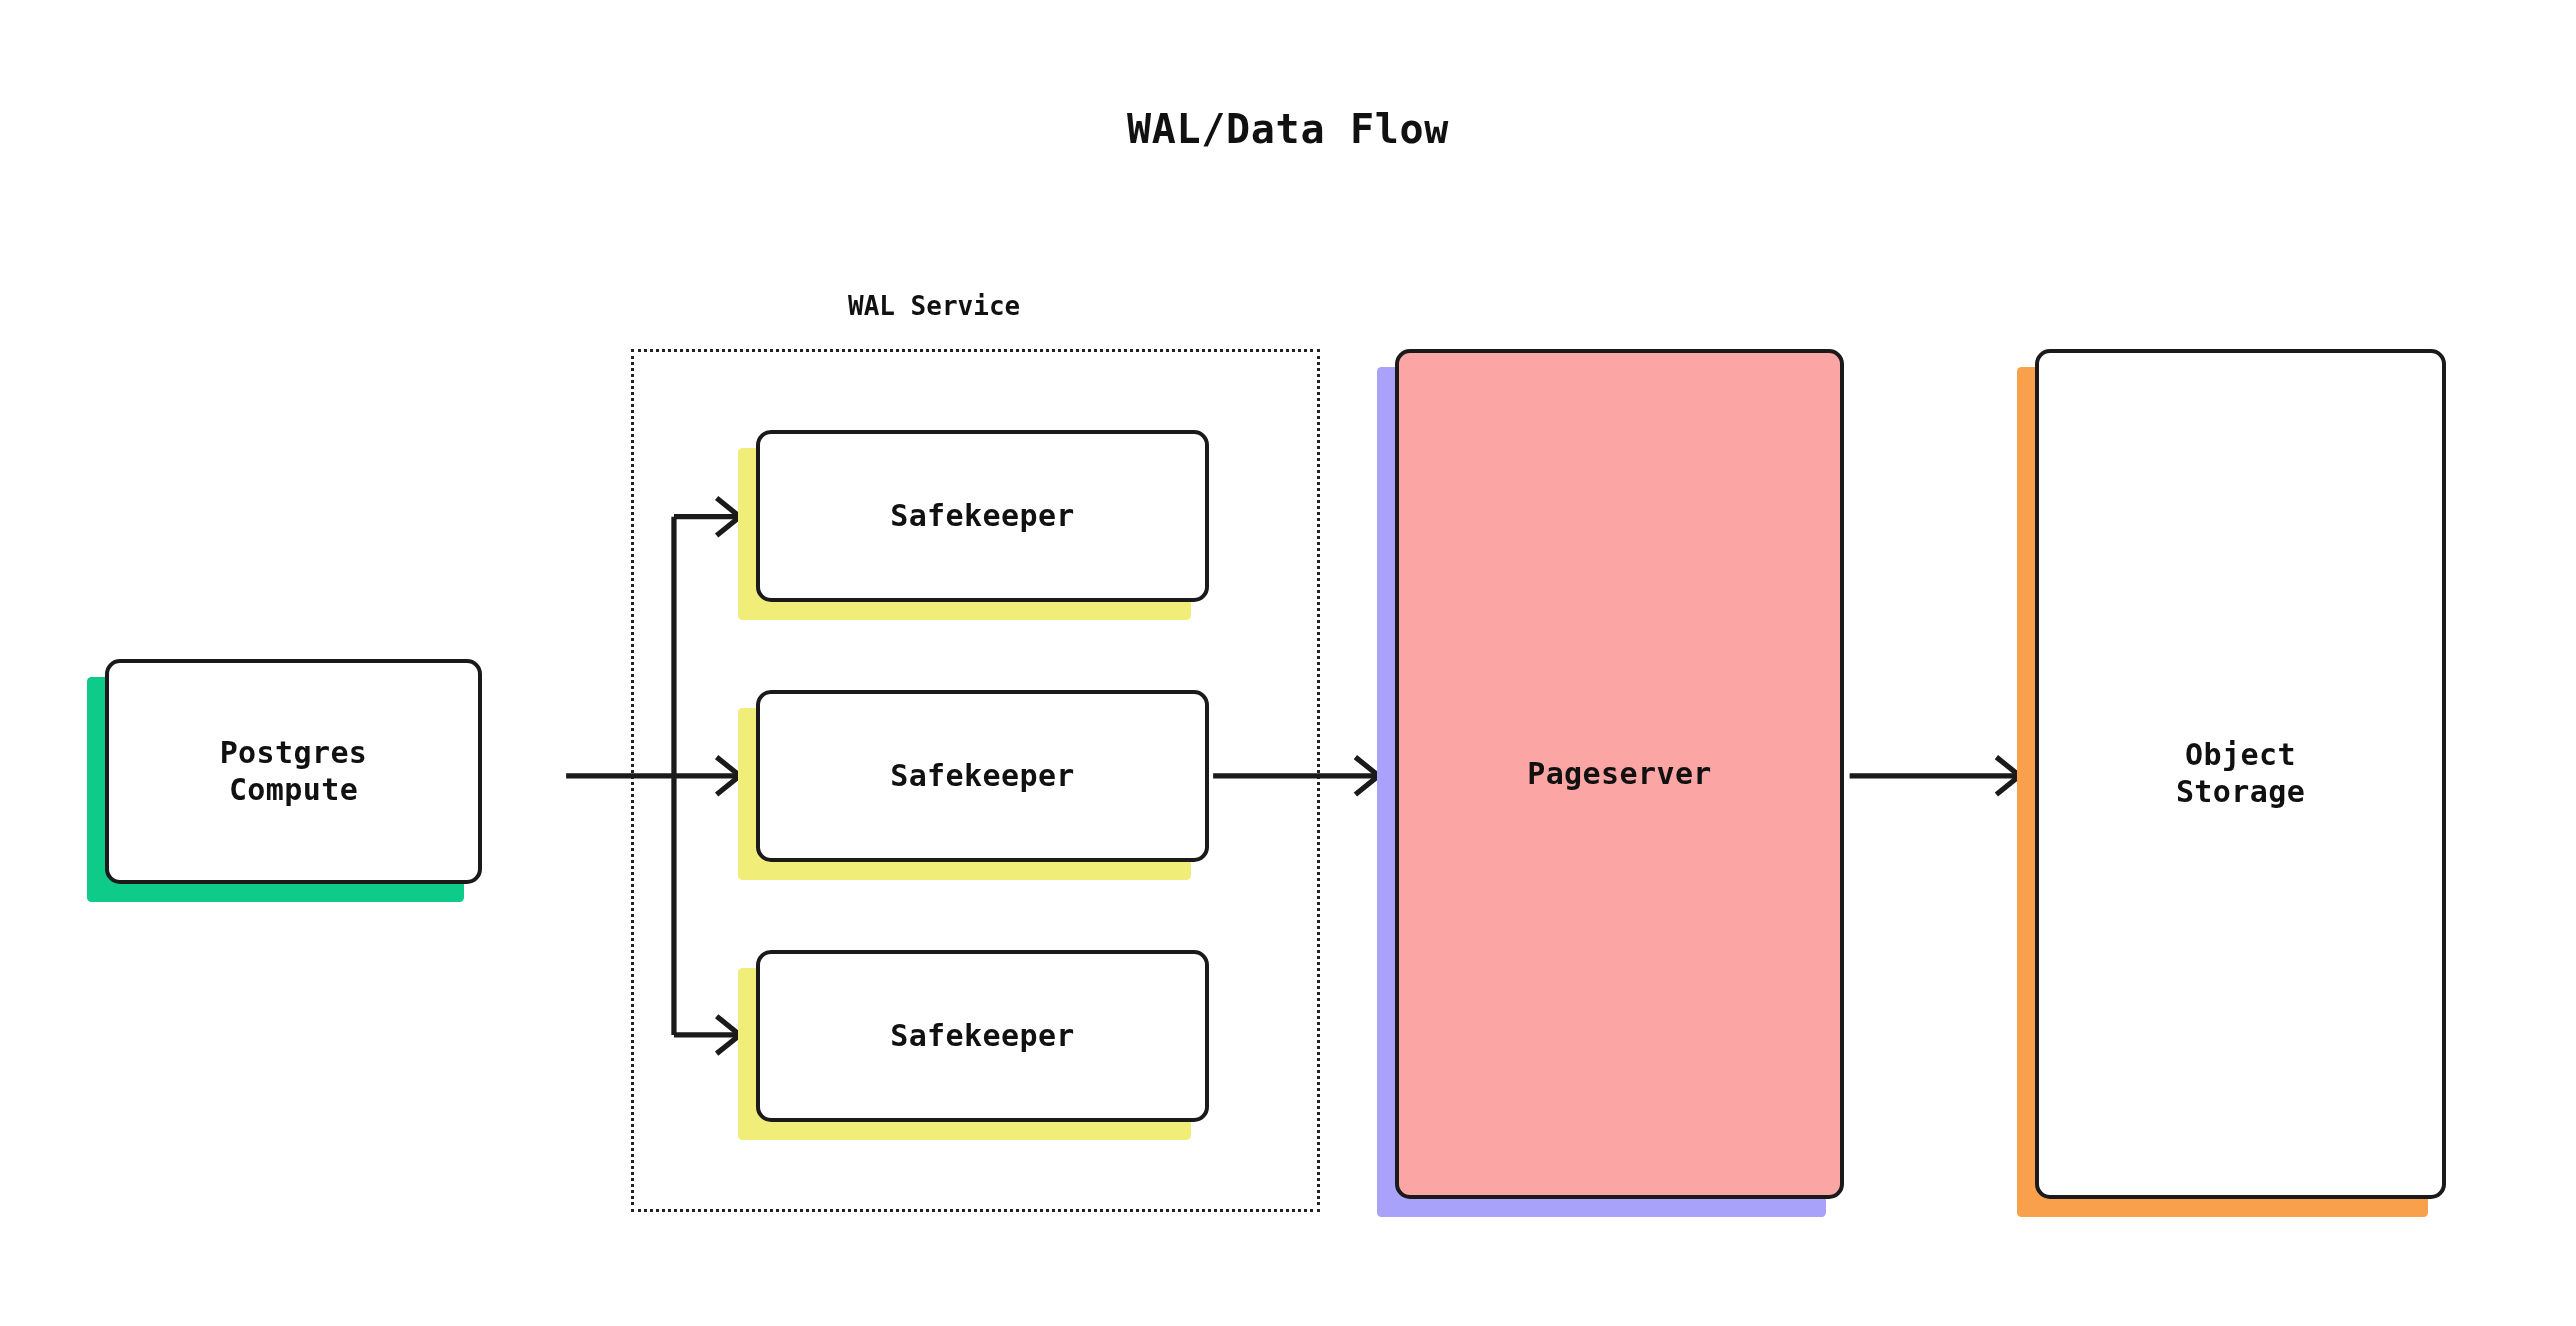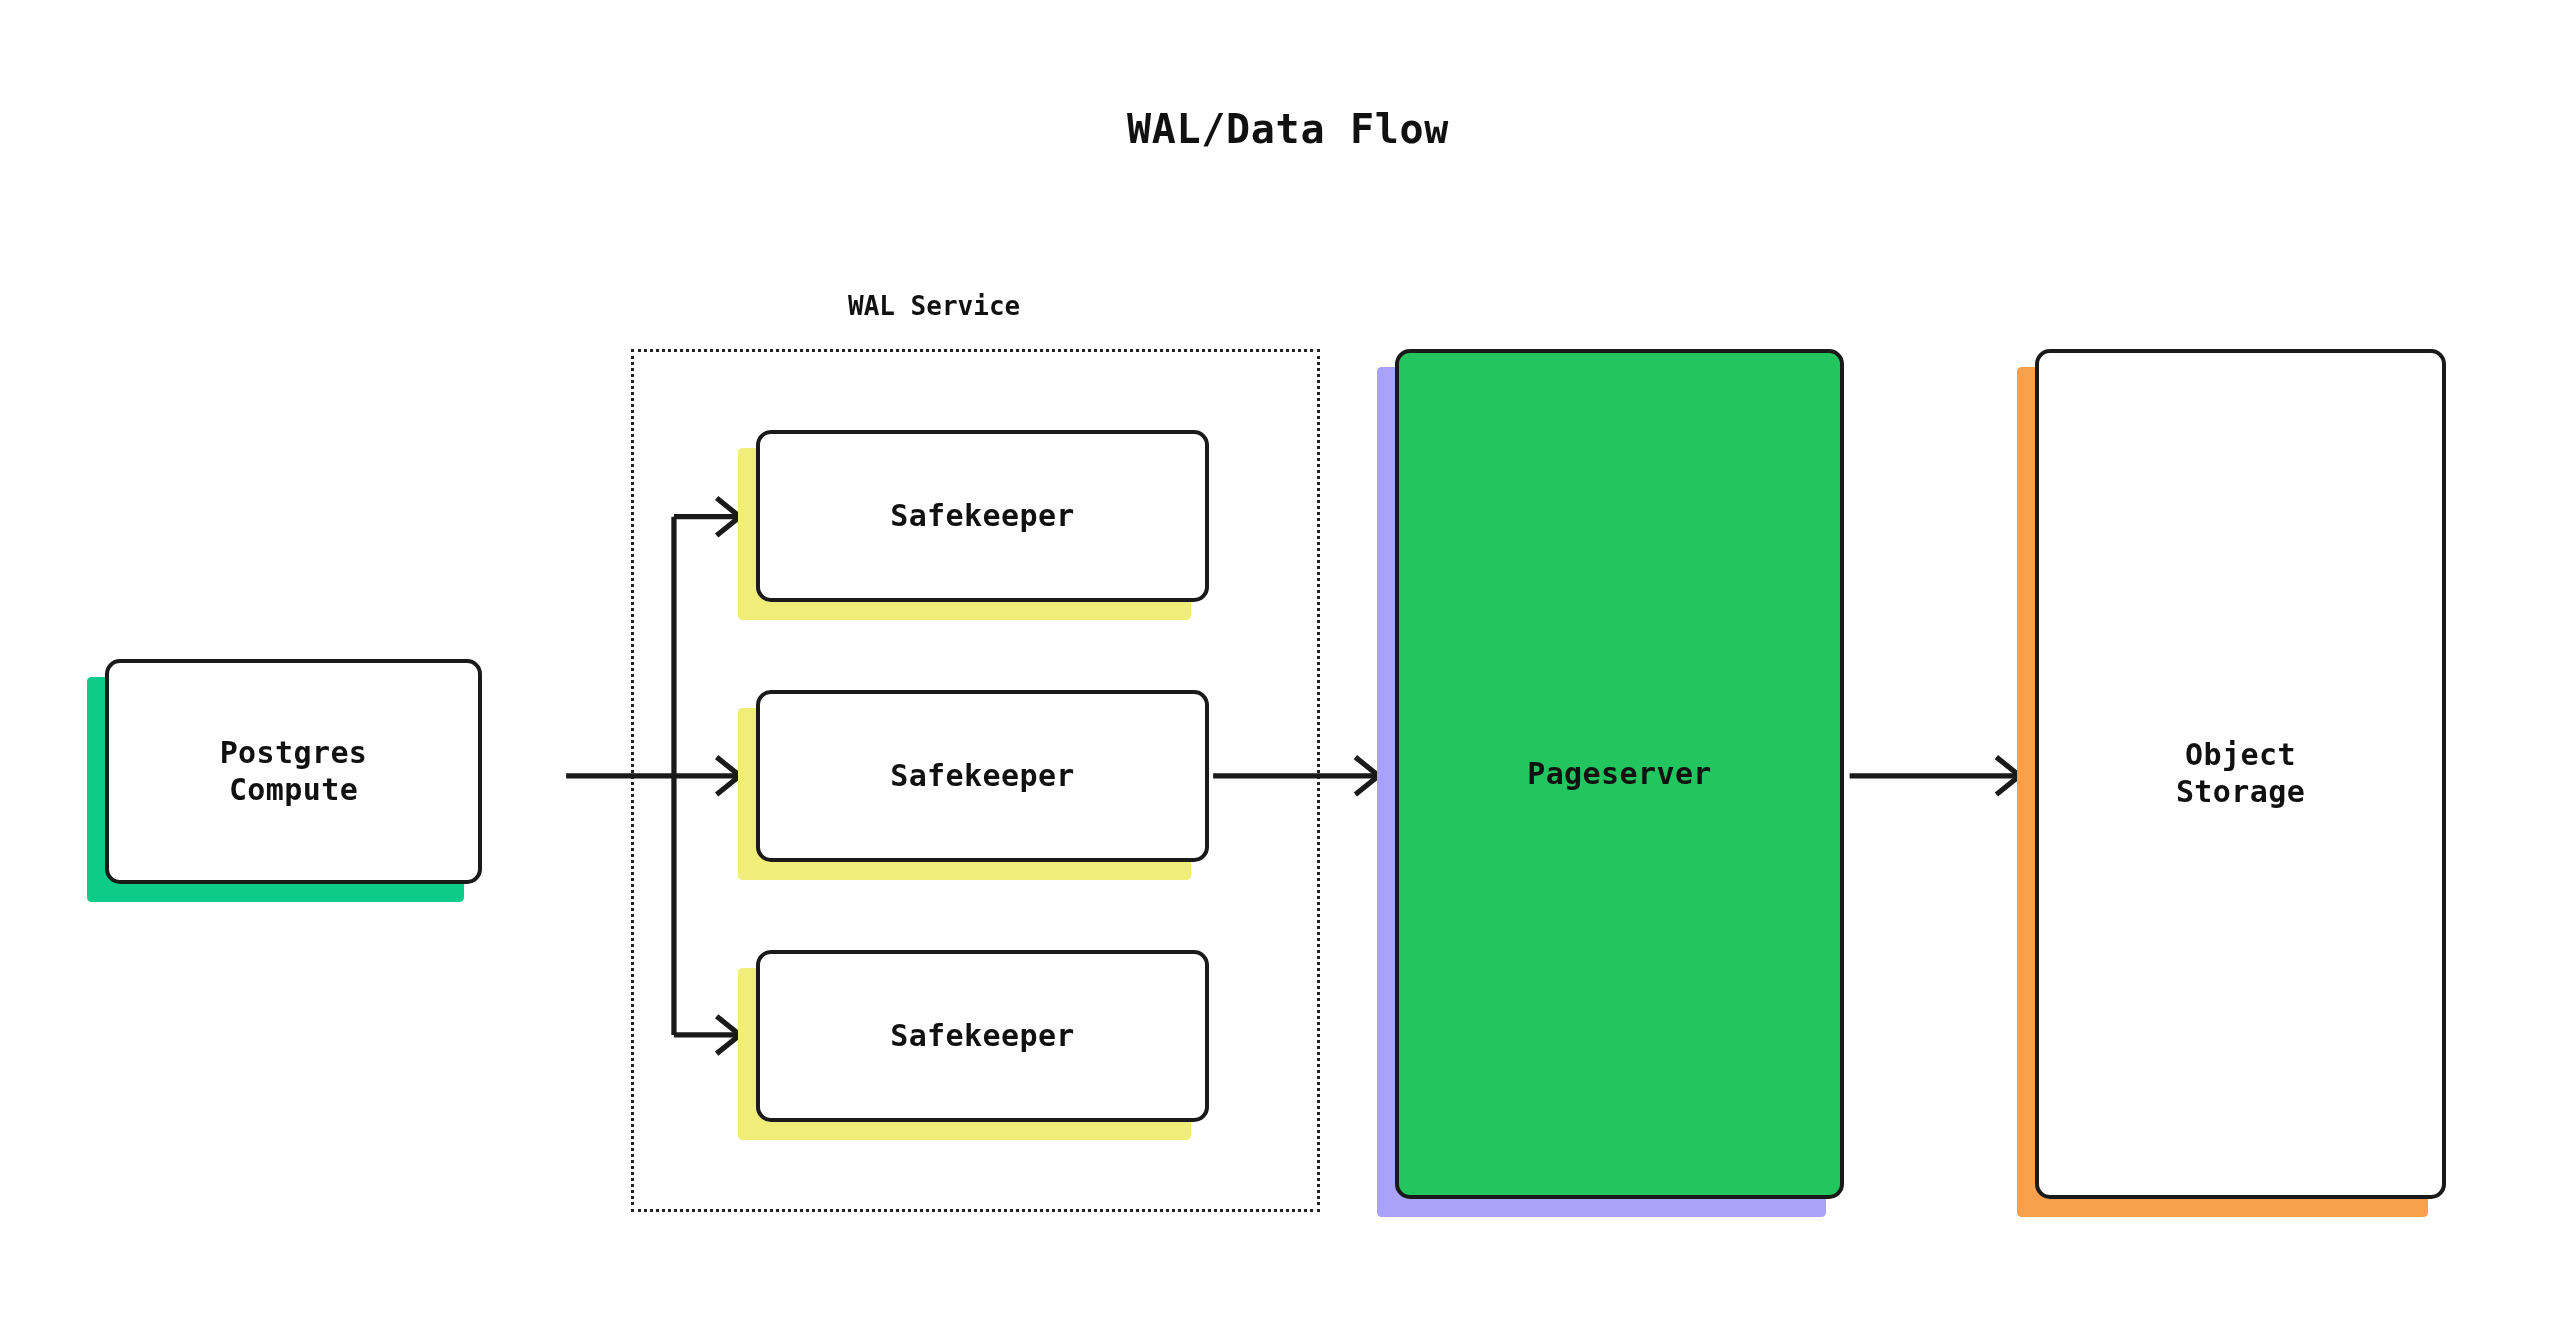--- a/index.html
+++ b/index.html
@@ -157,21 +157,21 @@
 
   <div class="node" id="node-safekeeper-3" style="left: 756px; top: 950px; width: 453px; height: 172px;">
     <div class="shadow" style="background: rgb(240, 238, 120);"></div>
     <div class="face" style="border-color: rgb(26, 26, 26); background: rgb(255, 255, 255);">
       <div class="label">Safekeeper</div>
     </div>
   </div>
 
   <div class="node" id="node-pageserver" style="left: 1395px; top: 349px; width: 449px; height: 850px;">
     <div class="shadow" style="background: rgb(168, 162, 251);"></div>
-    <div class="face" style="border-color: rgb(26, 26, 26); background: #22c55e;">
+    <div class="face" style="border-color: rgb(26, 26, 26); background: #fca5a5;">
       <div class="label">Pageserver</div>
     </div>
   </div>
 
   <div class="node" id="node-object-storage" style="left: 2035px; top: 349px; width: 411px; height: 850px;">
     <div class="shadow" style="background: rgb(249, 160, 77);"></div>
     <div class="face" style="border-color: rgb(26, 26, 26); background: rgb(255, 255, 255);">
       <div class="label">Object
 Storage</div>
     </div>

